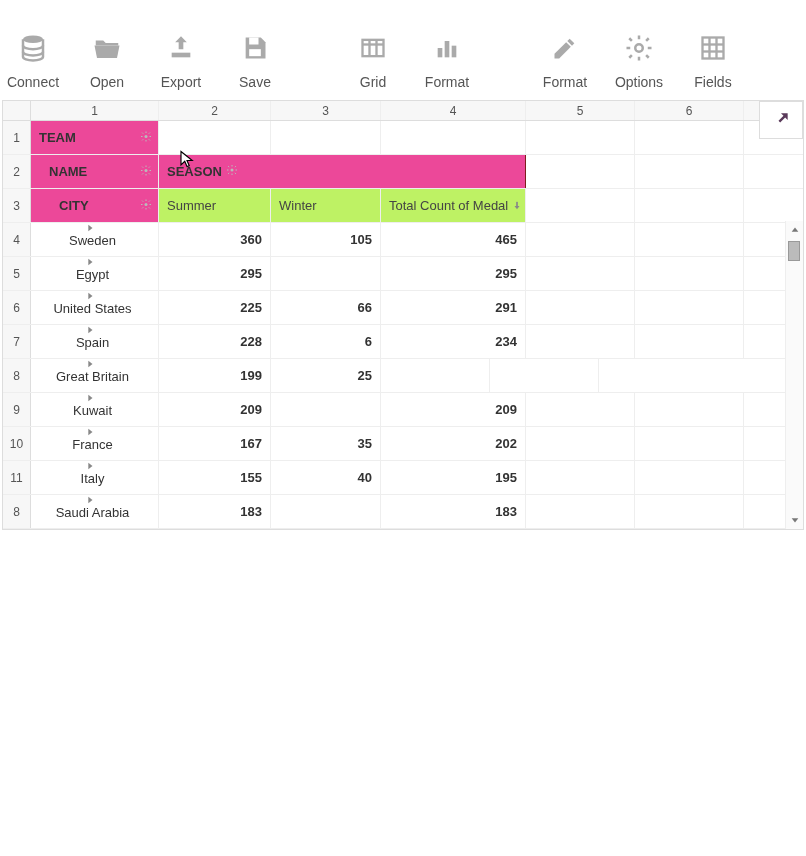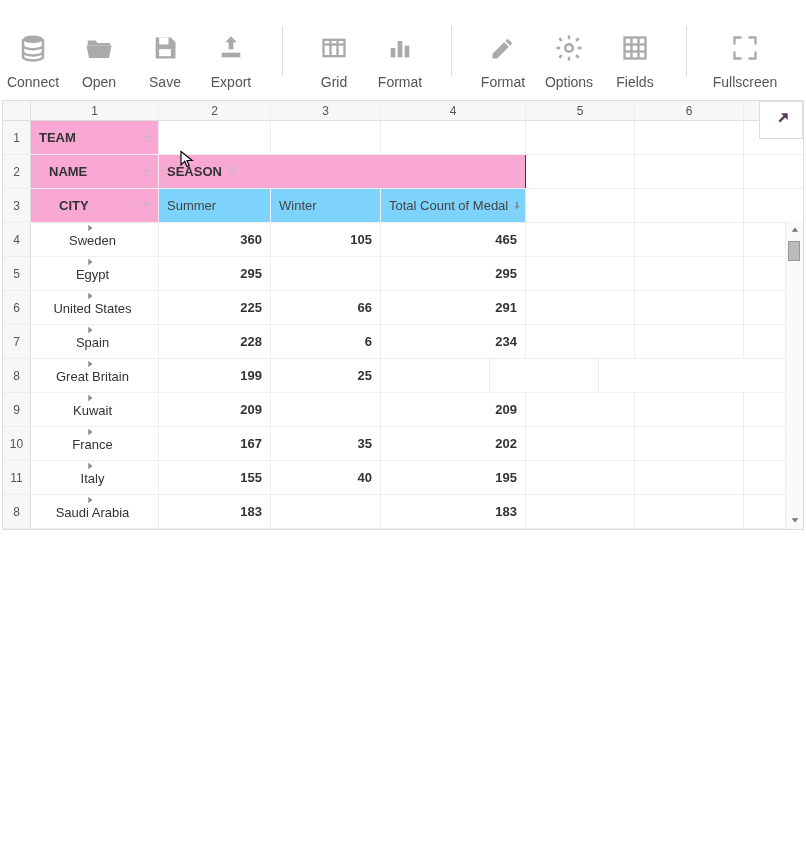--- a/index.html
+++ b/index.html
@@ -1,18 +1,18 @@
 <!DOCTYPE html>
 <html><head>
 <meta charset="utf-8">
 <style>
   * { box-sizing: border-box; margin: 0; padding: 0; }
   body { font-family: Arial, sans-serif; font-size: 13px; color: #333; background: #fff; width: 806px; }
 
-  .toolbar { display: flex; align-items: flex-start; padding: 18px 4px 10px 4px; gap: 8px; }
+  .toolbar { display: flex; align-items: flex-start; padding: 18px 4px 10px 4px; gap: 16px; }
   .toolbar .tb-btn { display: flex; flex-direction: column; align-items: center; justify-content: flex-end; cursor: pointer; min-width: 58px; height: 72px; color: #999; fill: #aaa; }
   .toolbar .tb-btn .tb-icon { height: 44px; display:flex; align-items:center; justify-content:center; }
   .toolbar .tb-btn .tb-label { font-size: 14px; color:#555; margin-top: 4px;}
   .toolbar .sep { width: 1px; height: 50px; background: #ddd; margin: 8px 14px 0 14px; }
 
   .sheet-wrap { border: 1px solid #ddd; margin: 0 2px 4px 2px; position: relative; }
 
   .colhead-row { display:flex; height:20px; background:#f7f7f7; border-bottom:1px solid #ddd; }
   .corner { width:28px; border-right:1px solid #ddd; background:#f7f7f7; }
   .colhead { text-align:center; font-size:12px; color:#555; border-right:1px solid #eee; line-height:20px; }
@@ -24,26 +24,26 @@
   .cell.num { justify-content:flex-end; font-weight:bold; }
 
   .w-team { width:128px; flex-shrink:0; }
   .w-c1 { width:112px; flex-shrink:0; }
   .w-c2 { width:110px; flex-shrink:0; }
   .w-c3 { width:145px; flex-shrink:0; }
   .w-c4 { width:109px; flex-shrink:0; }
   .w-c5 { width:109px; flex-shrink:0; }
   .w-c6 { width:21px; flex-shrink:0; border-right:none; }
 
-  .hdr-cell { background:#f9a8d4; font-weight:bold; color:#333; position:relative; }
+  .hdr-cell { background:#ec4899; font-weight:bold; color:#333; position:relative; }
   .hdr-name { padding-left:18px; }
   .hdr-city { padding-left:28px; }
   .gear { position:absolute; right:6px; top:50%; transform:translateY(-50%); color:#bbb; fill:#bbb; cursor:pointer; }
 
-  .sub { background:#7dd3fc; color:#444; }
+  .sub { background:#bef264; color:#444; }
   .sort-ind { display:inline-flex; margin-left:4px; color:#888; }
 
   .team-cell { padding-left:4px;flex-direction:column; }
   .expand { margin-right:6px; color:#888; display:inline-flex; }
 
   .scroll-col { position:absolute; right:0; top:120px; bottom:0; width:18px; background:#fafafa; border-left:1px solid #eee; }
   .scroll-up, .scroll-down { position:absolute; left:2px; width:14px; height:14px; color:#777; display:flex; align-items:center; justify-content:center; }
   .scroll-up { top:2px; }
   .scroll-down { bottom:2px; }
   .scroll-thumb { position:absolute; left:2px; top:20px; width:12px; height:20px; background:#bbb; border:1px solid #999; }
@@ -72,35 +72,35 @@
         <svg width="30" height="30" viewBox="0 0 24 24" fill="#aaa">
           <path d="M3 6h6l2 2h10v2H3z"></path>
           <path d="M2 10h20l-2 10H4z"></path>
         </svg>
       </span>
     <span class="tb-label">Open</span>
   </div>
   <div class="tb-btn">
     <span class="tb-icon">
         <svg width="28" height="28" viewBox="0 0 24 24" fill="#aaa">
+          <path d="M12 2l5 5h-3v6h-4V7H7z"></path>
+          <path d="M4 16h16v4H4z"></path>
+        </svg>
+      </span>
+    <span class="tb-label">Export</span>
+  </div>
+  <div class="tb-btn">
+    <span class="tb-icon">
+        <svg width="28" height="28" viewBox="0 0 24 24" fill="#aaa">
           <path d="M4 3h13l4 4v14H4z"></path>
           <rect x="7" y="3" width="8" height="6" fill="#fff"></rect>
           <rect x="7" y="13" width="10" height="6" fill="#fff"></rect>
         </svg>
       </span>
     <span class="tb-label">Save</span>
-  </div>
-  <div class="tb-btn">
-    <span class="tb-icon">
-        <svg width="28" height="28" viewBox="0 0 24 24" fill="#aaa">
-          <path d="M12 2l5 5h-3v6h-4V7H7z"></path>
-          <path d="M4 16h16v4H4z"></path>
-        </svg>
-      </span>
-    <span class="tb-label">Export</span>
   </div>
   <div class="sep"></div>
   <div class="tb-btn">
     <span class="tb-icon">
         <svg width="28" height="28" viewBox="0 0 24 24" fill="none" stroke="#aaa" stroke-width="2">
           <rect x="3" y="5" width="18" height="14"></rect>
           <line x1="3" y1="9" x2="21" y2="9"></line>
           <line x1="9" y1="5" x2="9" y2="19"></line>
           <line x1="15" y1="5" x2="15" y2="19"></line>
         </svg>

